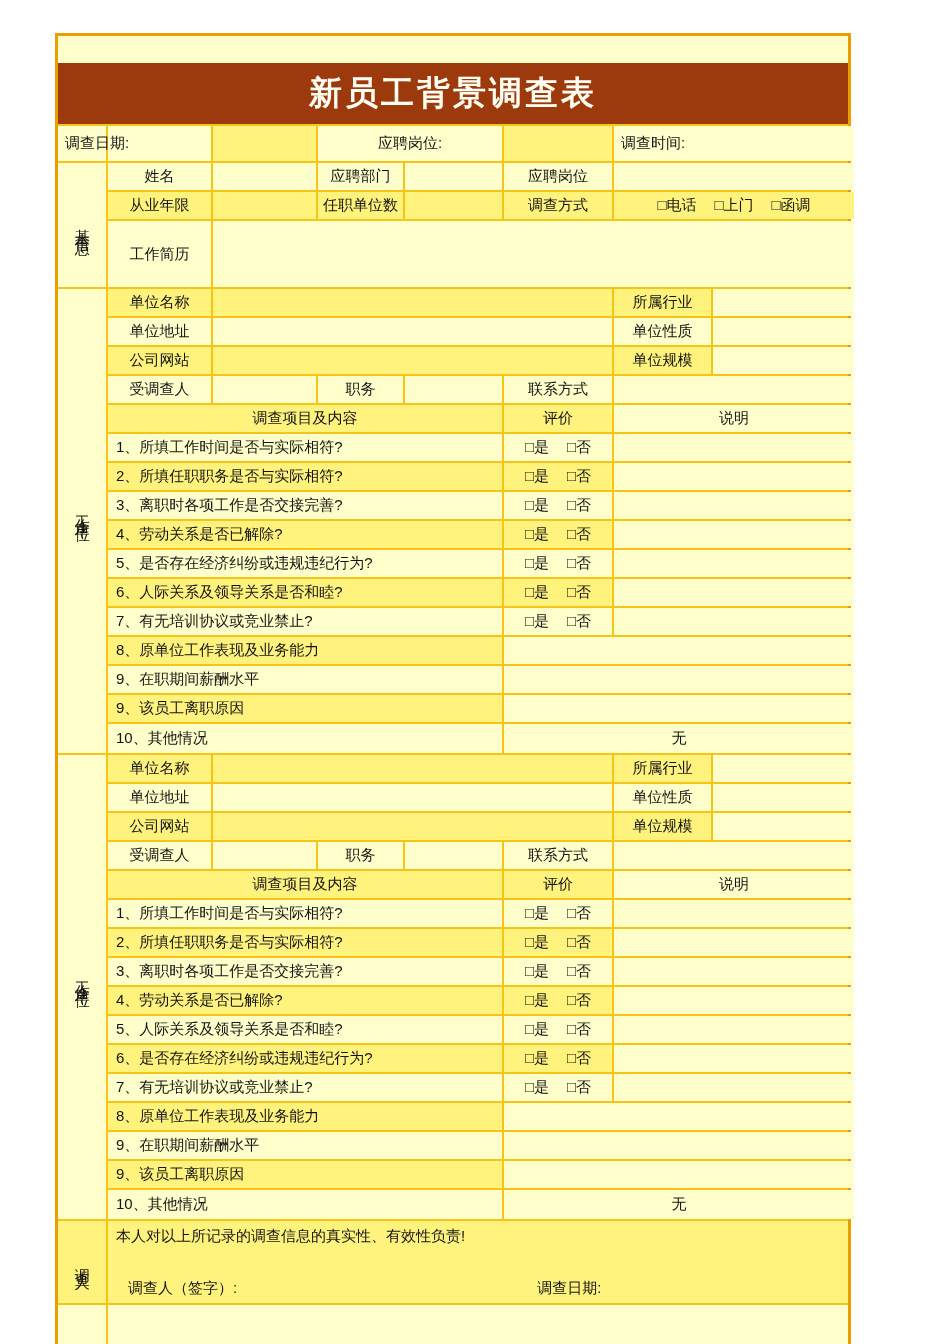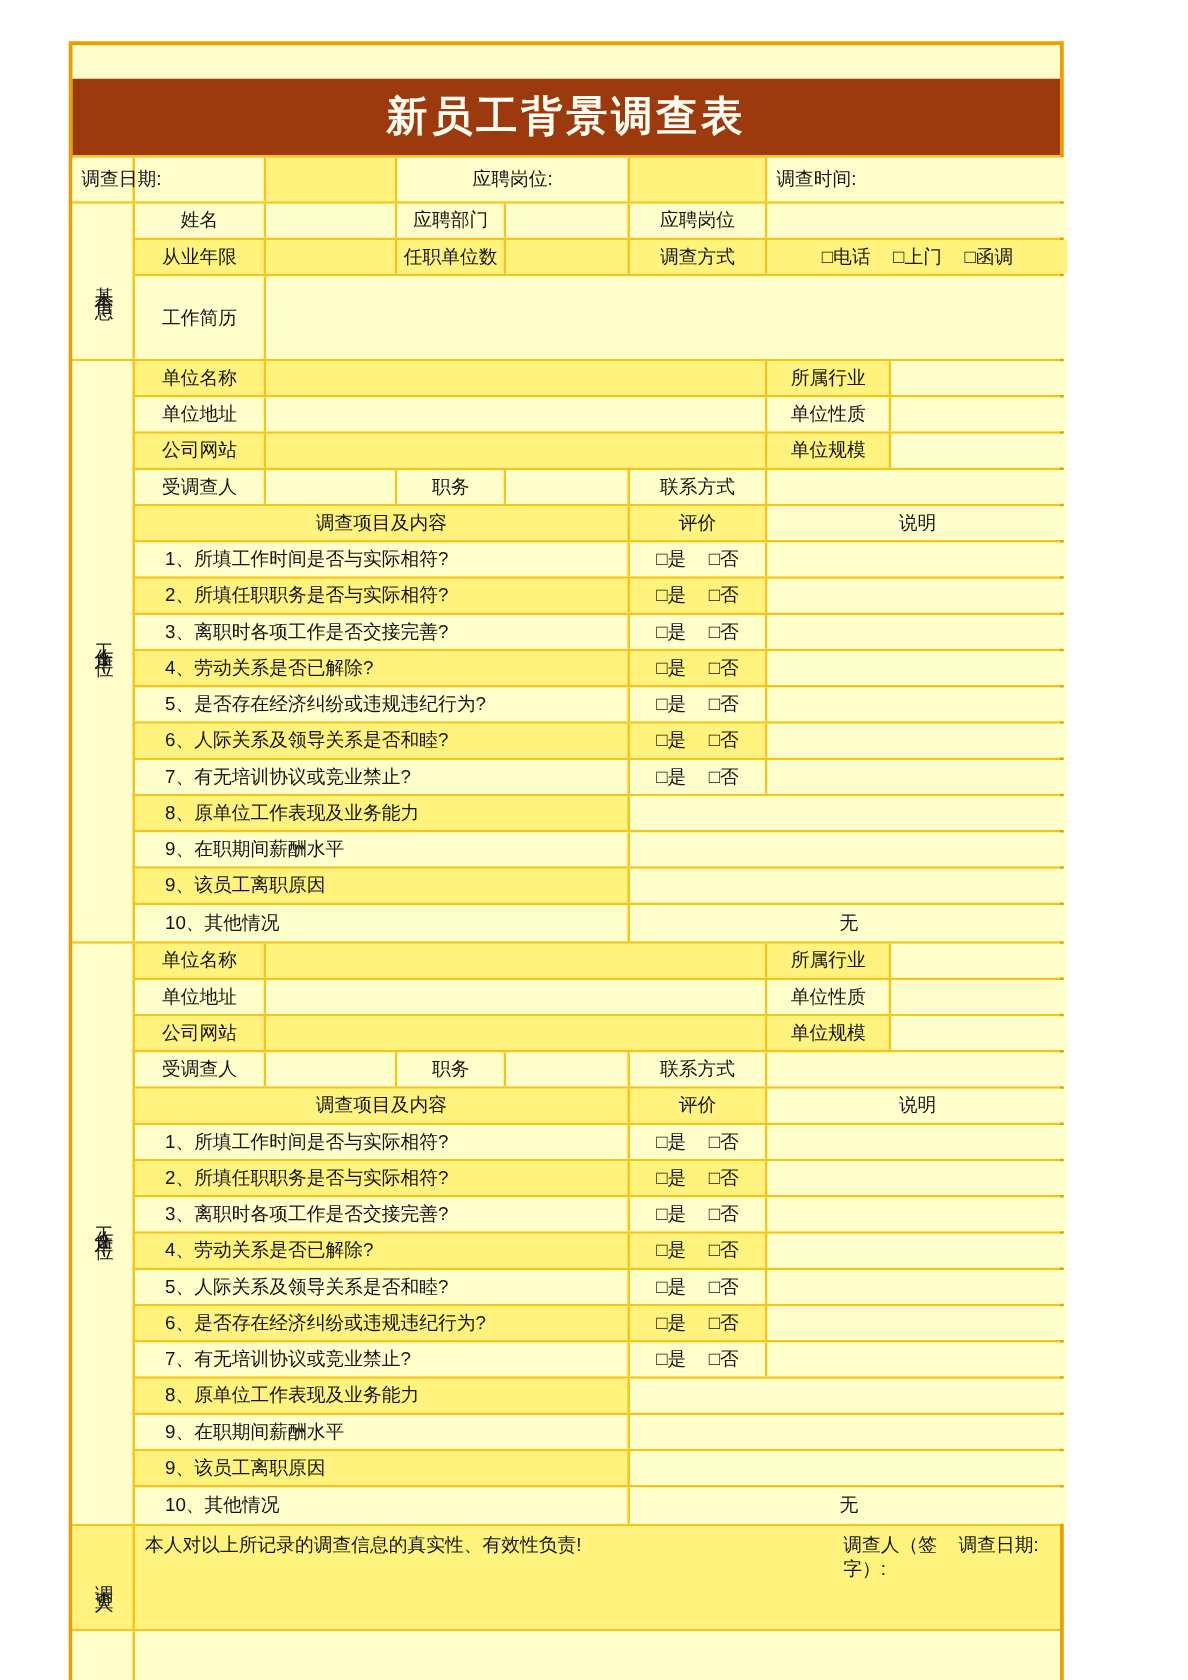--- a/index.html
+++ b/index.html
@@ -58,23 +58,23 @@
   .w99{width:99px;flex:0 0 99px}.w105{width:105px;flex:0 0 105px}
   .w110{width:110px;flex:0 0 110px}.w141{width:141px;flex:0 0 141px}
   .w186{width:186px;flex:0 0 186px}.w240{width:240px;flex:0 0 240px}
   .w350{width:350px;flex:0 0 350px}.w396{width:396px;flex:0 0 396px}
   .w401{width:401px;flex:0 0 401px}.w641{width:641px;flex:0 0 641px}
   .overflow-label{position:relative;z-index:2;white-space:nowrap}
   .cb{margin:0 9px}
   .opt{margin:0 9px}
   .qcell{font-weight:bold;font-weight:600}
   .qcell{font-weight:normal}
-  .qcell{padding-left:24px}
+  .qcell{padding-left:8px}
   .footer-body{
-    flex:1;display:flex;flex-direction:row;justify-content:space-between;
+    flex:1;display:flex;flex-direction:column;justify-content:space-between;
     background:var(--yl);padding:6px 0 5px 0;
   }
   .statement{padding-left:8px}
   .sign-row{display:flex}
   .sign-cell{flex:0 0 58%;padding-left:20px}
   .review-body{flex:1;background:var(--lt)}
 </style>
 </head>
 <body>
 

